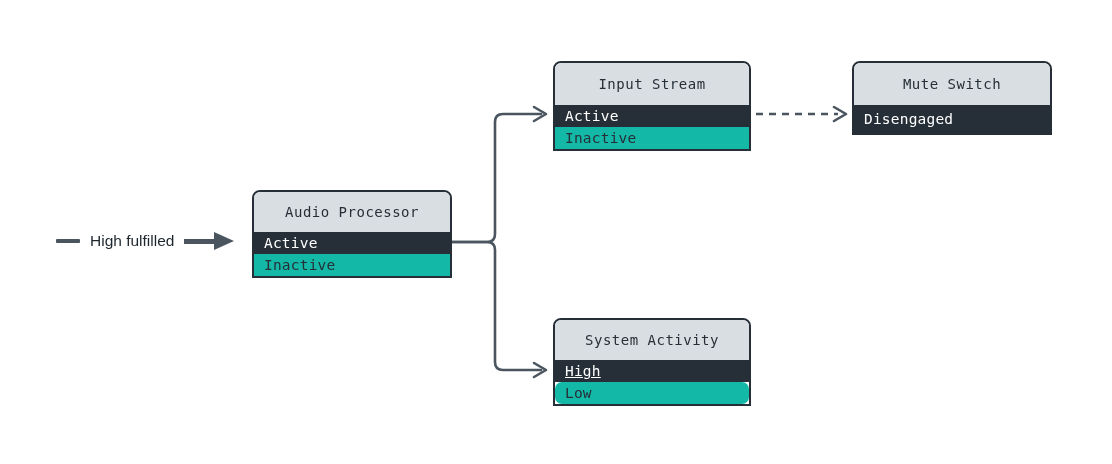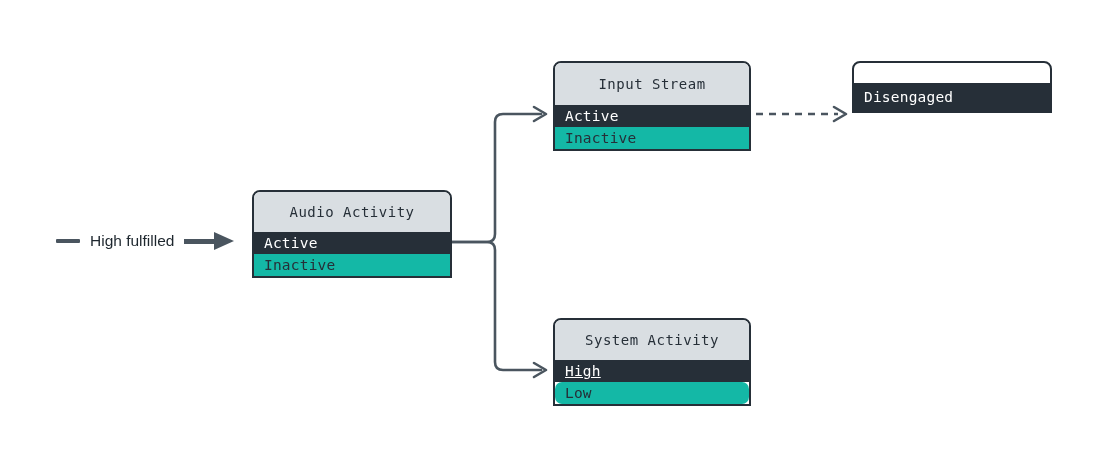--- a/index.html
+++ b/index.html
@@ -124,38 +124,39 @@
   <div class="legend" style="left:56px; top:232px;">
     <span class="legend-dash"></span>
     <span class="legend-text">High fulfilled</span>
     <span class="legend-arrow">
       <span class="shaft"></span>
       <span class="head"></span>
     </span>
   </div>
 
   <div class="node" style="left:252px; top:190px; width:200px;">
-    <div class="node-header" style="height:40px;">Audio Activity</div>
+    <div class="node-header" style="height:40px;">Audio Processor</div>
     <div class="node-rows">
       <div class="node-row selected" style="height:22px;">Active</div>
       <div class="node-row" style="height:22px;">Inactive</div>
     </div>
   </div>
 
   <div class="node" style="left:553px; top:61px; width:198px;">
     <div class="node-header" style="height:42px;">Input Stream</div>
     <div class="node-rows">
       <div class="node-row selected" style="height:22px;">Active</div>
       <div class="node-row" style="height:22px;">Inactive</div>
     </div>
   </div>
 
   <div class="node" style="left:852px; top:61px; width:200px;">
+    <div class="node-header" style="height:42px;">Mute Switch</div>
     <div class="node-rows">
-      <div class="node-row selected" style="height:28px;margin-top:20px;">Disengaged</div>
+      <div class="node-row selected" style="height:28px;">Disengaged</div>
     </div>
   </div>
 
   <div class="node" style="left:553px; top:318px; width:198px;">
     <div class="node-header" style="height:40px;">System Activity</div>
     <div class="node-rows">
       <div class="node-row selected" style="height:22px;text-decoration:underline;">High</div>
       <div class="node-row" style="height:22px;border-radius:7px;">Low</div>
     </div>
   </div>

